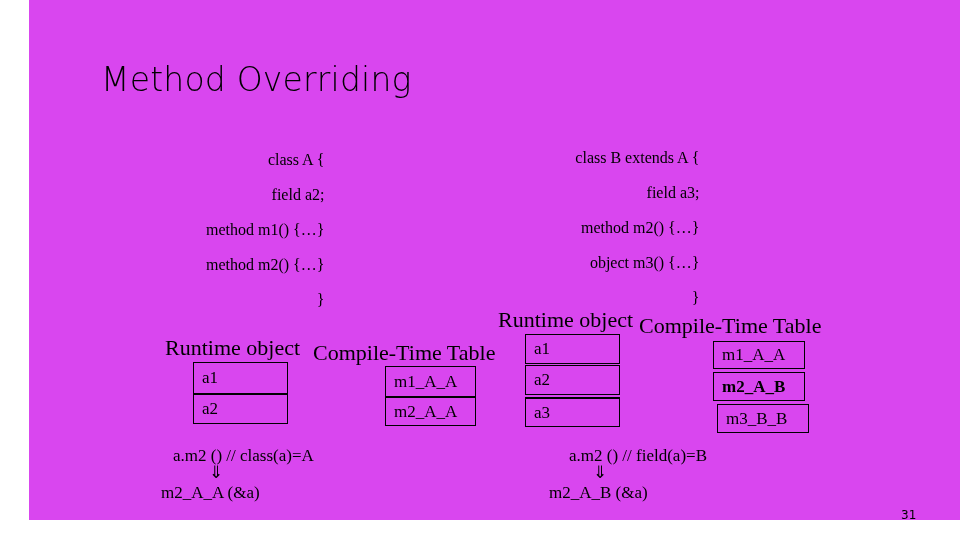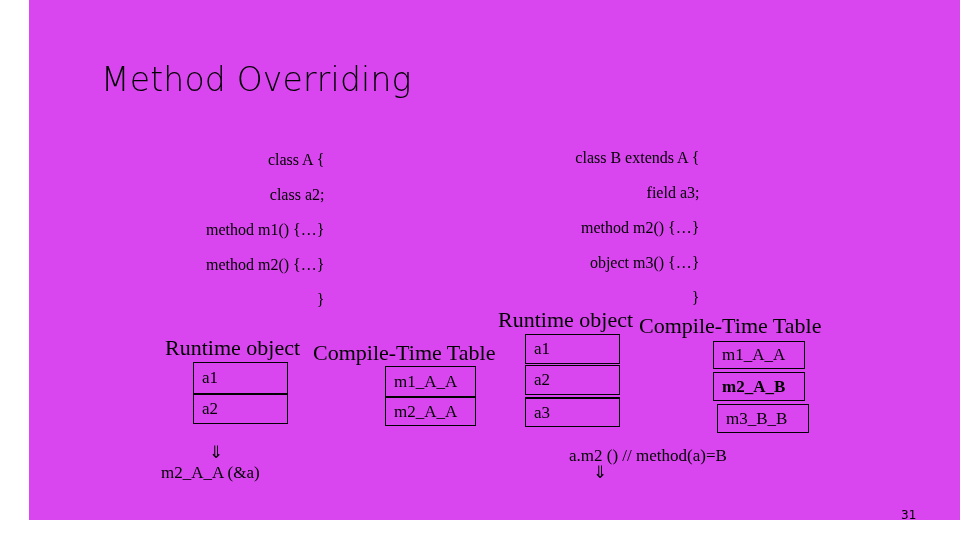--- a/index.html
+++ b/index.html
@@ -134,21 +134,21 @@
 </style>
 </head>
 <body>
 
 <div id="slide">
 
   <div id="slide-title">Method Overriding</div>
 
   <div class="code-block" id="code-class-a">
     <span class="code-line">class A {</span>
-    <span class="code-line indent">class a2;</span>
+    <span class="code-line indent">field a2;</span>
     <span class="code-line indent">method m1() {…}</span>
     <span class="code-line indent">method m2() {…}</span>
     <span class="code-line">}</span>
   </div>
 
   <div class="code-block" id="code-class-b">
     <span class="code-line">class B extends A {</span>
     <span class="code-line indent">field a3;</span>
     <span class="code-line indent">method m2() {…}</span>
     <span class="code-line indent">object m3() {…}</span>
@@ -172,24 +172,26 @@
 
   <div class="split-cell" id="cell-rt-a1">a1</div>
   <div class="split-cell" id="cell-rt-a2">a2</div>
   <div class="split-cell thick-top" id="cell-rt-a3">a3</div>
 
   <div class="split-cell" id="cell-ct-m1">m1_A_A</div>
   <div class="split-cell" id="cell-ct-m2">m2_A_B</div>
   <div class="split-cell" id="cell-ct-m3">m3_B_B</div>
 
   <div class="dispatch" id="dispatch-left">
+    <span class="call-line">a.m2 () // class(a)=A</span>
     <span class="arrow-line">⇓</span>
     <span class="result-line">m2_A_A (&amp;a)</span>
   </div>
 
   <div class="dispatch" id="dispatch-right">
-    <span class="call-line">a.m2 () // method(a)=B</span>
+    <span class="call-line">a.m2 () // field(a)=B</span>
     <span class="arrow-line">⇓</span>
+    <span class="result-line">m2_A_B (&amp;a)</span>
   </div>
 
   <div id="page-number">31</div>
 
 </div>
 
 </body></html>

